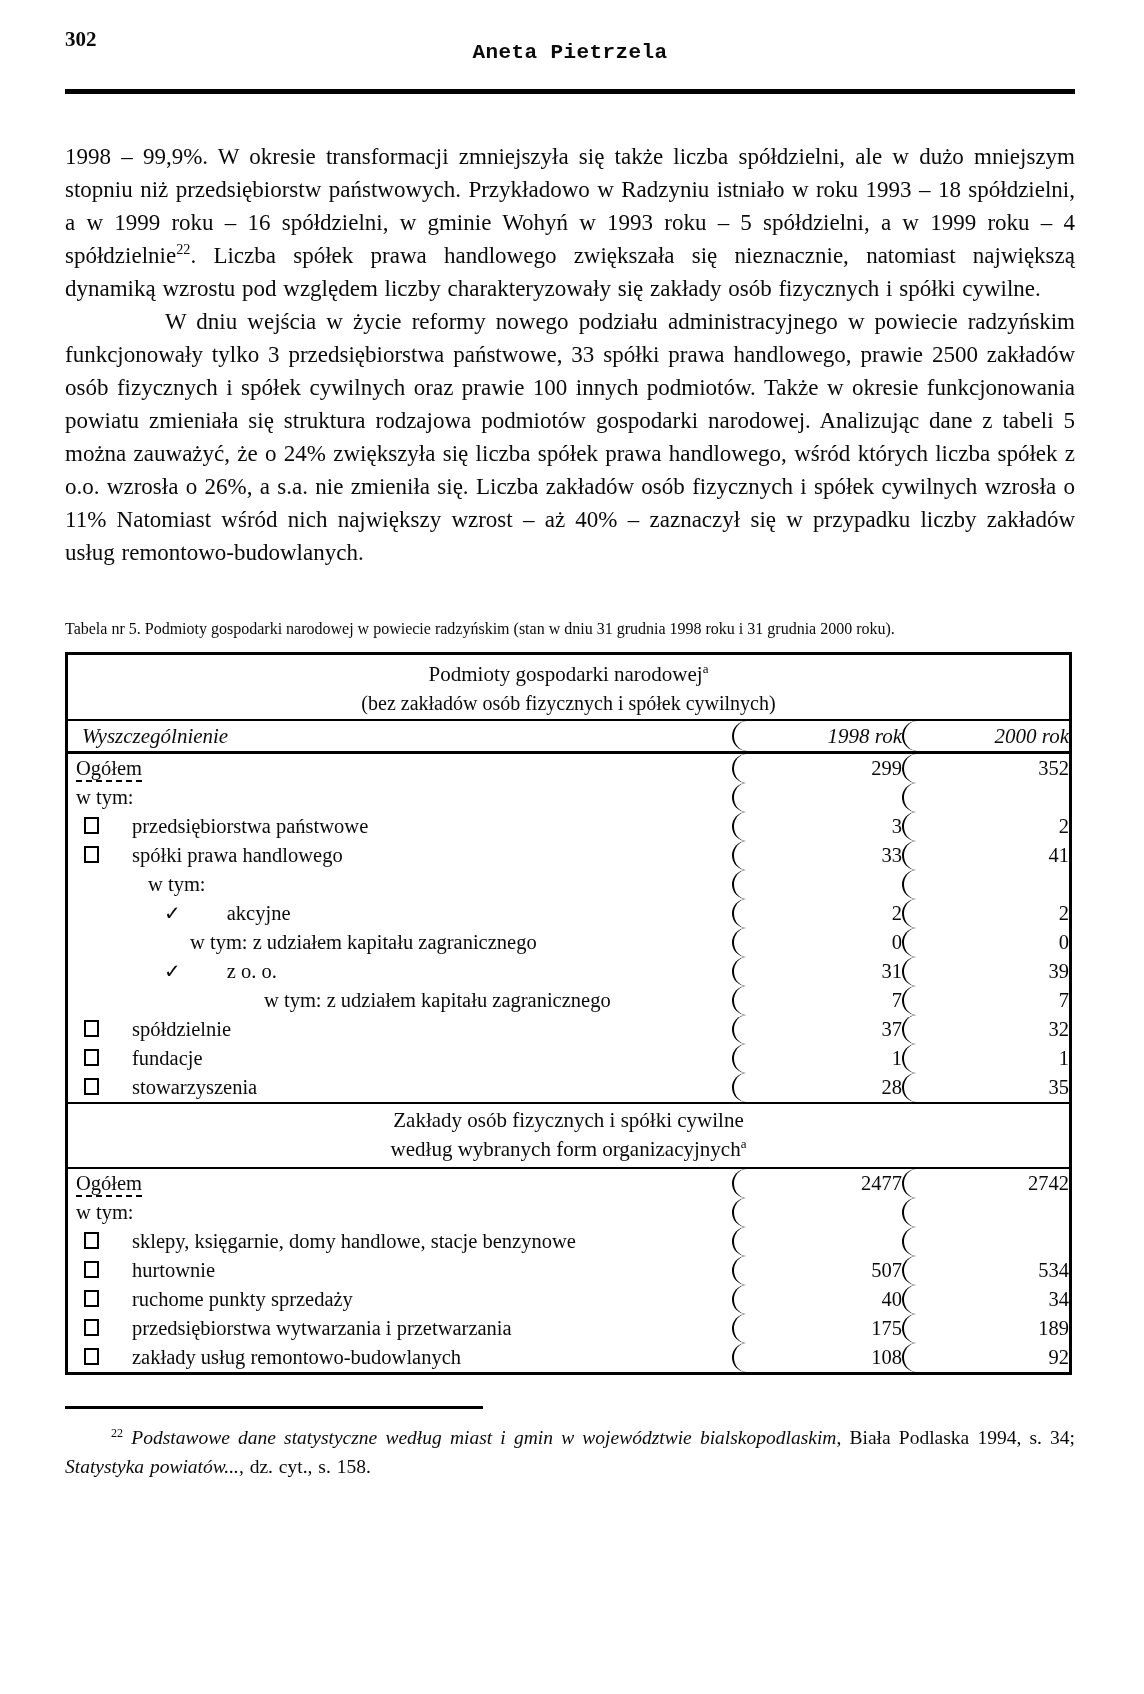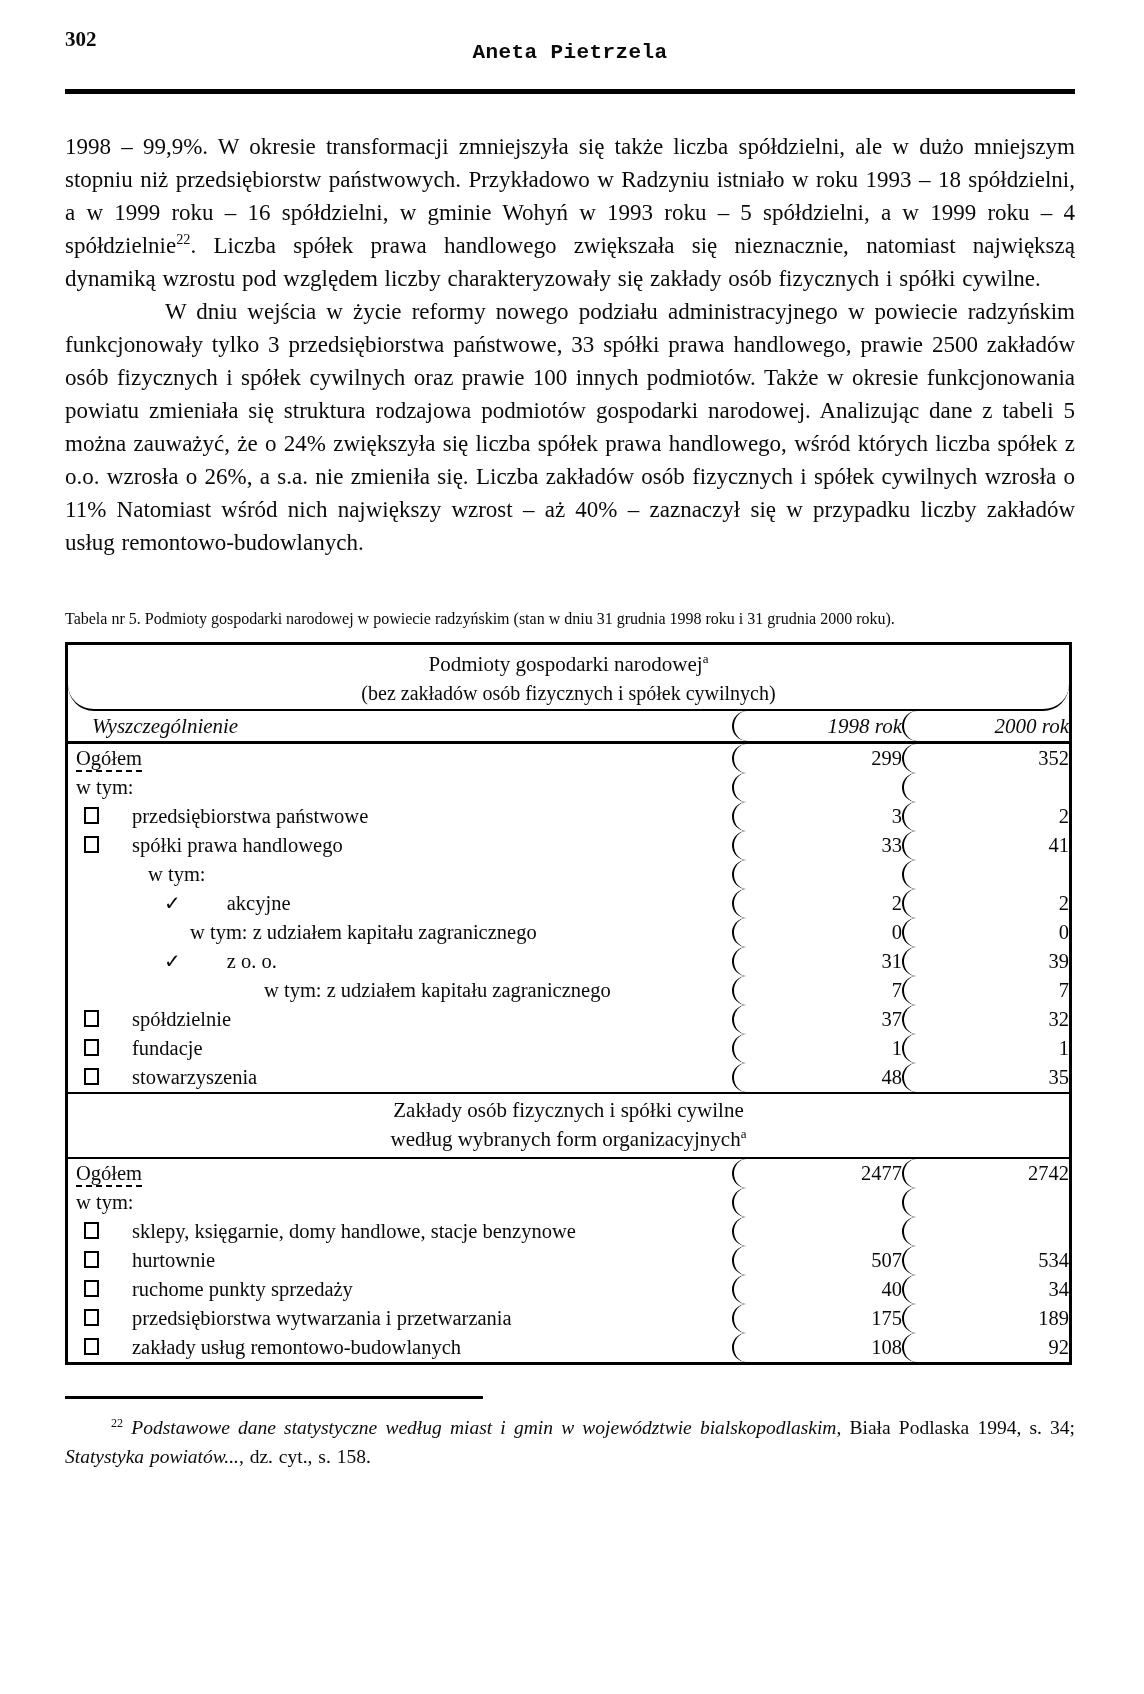--- a/index.html
+++ b/index.html
@@ -10,35 +10,35 @@
   }
   .page{position:absolute;left:65px;top:0;width:1010px;}
 
   
   .running-head{position:relative;padding-top:41px;height:40px;}
   .page-num{position:absolute;left:0;top:27px;font-weight:bold;font-size:21px;}
   .author{text-align:center;font-weight:bold;font-size:21px;letter-spacing:.4px;font-family:Liberation Mono, monospace;}
   .head-rule{height:5px;background:#000;margin-top:8px;}
 
   
-  .body-text{margin-top:36px;}
+  .body-text{margin-top:46px;}
   .para{margin:0;font-size:23px;line-height:33px;text-align:justify;word-spacing:1px;}
   .para2{text-indent:100px;}
   sup{font-size:62%;line-height:0;vertical-align:super;}
 
   
   .table-caption{margin:44px 0 0 0;font-size:16px;line-height:32px;text-align:justify;}
 
   
   .ntable{margin-top:7px;width:1007px;border:3px solid #000;box-sizing:border-box;}
-  .t-title{text-align:center;border-bottom:2px solid #000;border-radius:26px;}
+  .t-title{text-align:center;border-bottom:2px solid #000;}
   .t-title-1{font-size:21px;line-height:32px;padding-top:3px;}
   .t-title-2{font-size:20px;line-height:27px;padding-bottom:2px;}
   .t-head{display:grid;grid-template-columns:664px 170px 1fr;border-bottom:3px solid #000;font-style:italic;font-size:21px;line-height:30px;}
-  .t-head .c-label{padding-left:24px;}
+  .t-head .c-label{padding-left:14px;}
   .t-row{display:grid;grid-template-columns:664px 170px 1fr;min-height:29px;font-size:20.5px;line-height:29px;}
   .cell{box-sizing:border-box;}
   .c-val{text-align:right;border-left:2px solid #000;border-radius:15px;}
   .c-label{padding-left:8px;white-space:nowrap;}
   .ind-1{padding-left:80px;}
   .ind-2{padding-left:122px;}
   .ind-3{padding-left:196px;}
   .bullet.square{display:inline-block;width:11px;height:13px;border:2.5px solid #000;margin:0 33px 0 8px;vertical-align:-1px;}
   .bullet.check{display:inline-block;margin:0 46px 0 88px;font-size:20px;}
   .lbl.totals{border-bottom:2px dashed #000;padding-bottom:1px;}
@@ -129,21 +129,21 @@
           <div class="cell c-val">37</div>
           <div class="cell c-val">32</div>
         </div>
         <div class="t-row">
           <div class="cell c-label ind-0"><span class="bullet square"></span><span class="lbl">fundacje</span></div>
           <div class="cell c-val">1</div>
           <div class="cell c-val">1</div>
         </div>
         <div class="t-row">
           <div class="cell c-label ind-0"><span class="bullet square"></span><span class="lbl">stowarzyszenia</span></div>
-          <div class="cell c-val">48</div>
+          <div class="cell c-val">28</div>
           <div class="cell c-val">35</div>
         </div>
         <div class="span-row">
           <div class="span-line">Zakłady osób fizycznych i spółki cywilne</div>
           <div class="span-line">według wybranych form organizacyjnych<sup>a</sup></div>
         </div>
         <div class="t-row">
           <div class="cell c-label ind-0"><span class="lbl totals">Ogółem</span></div>
           <div class="cell c-val">2477</div>
           <div class="cell c-val">2742</div>

